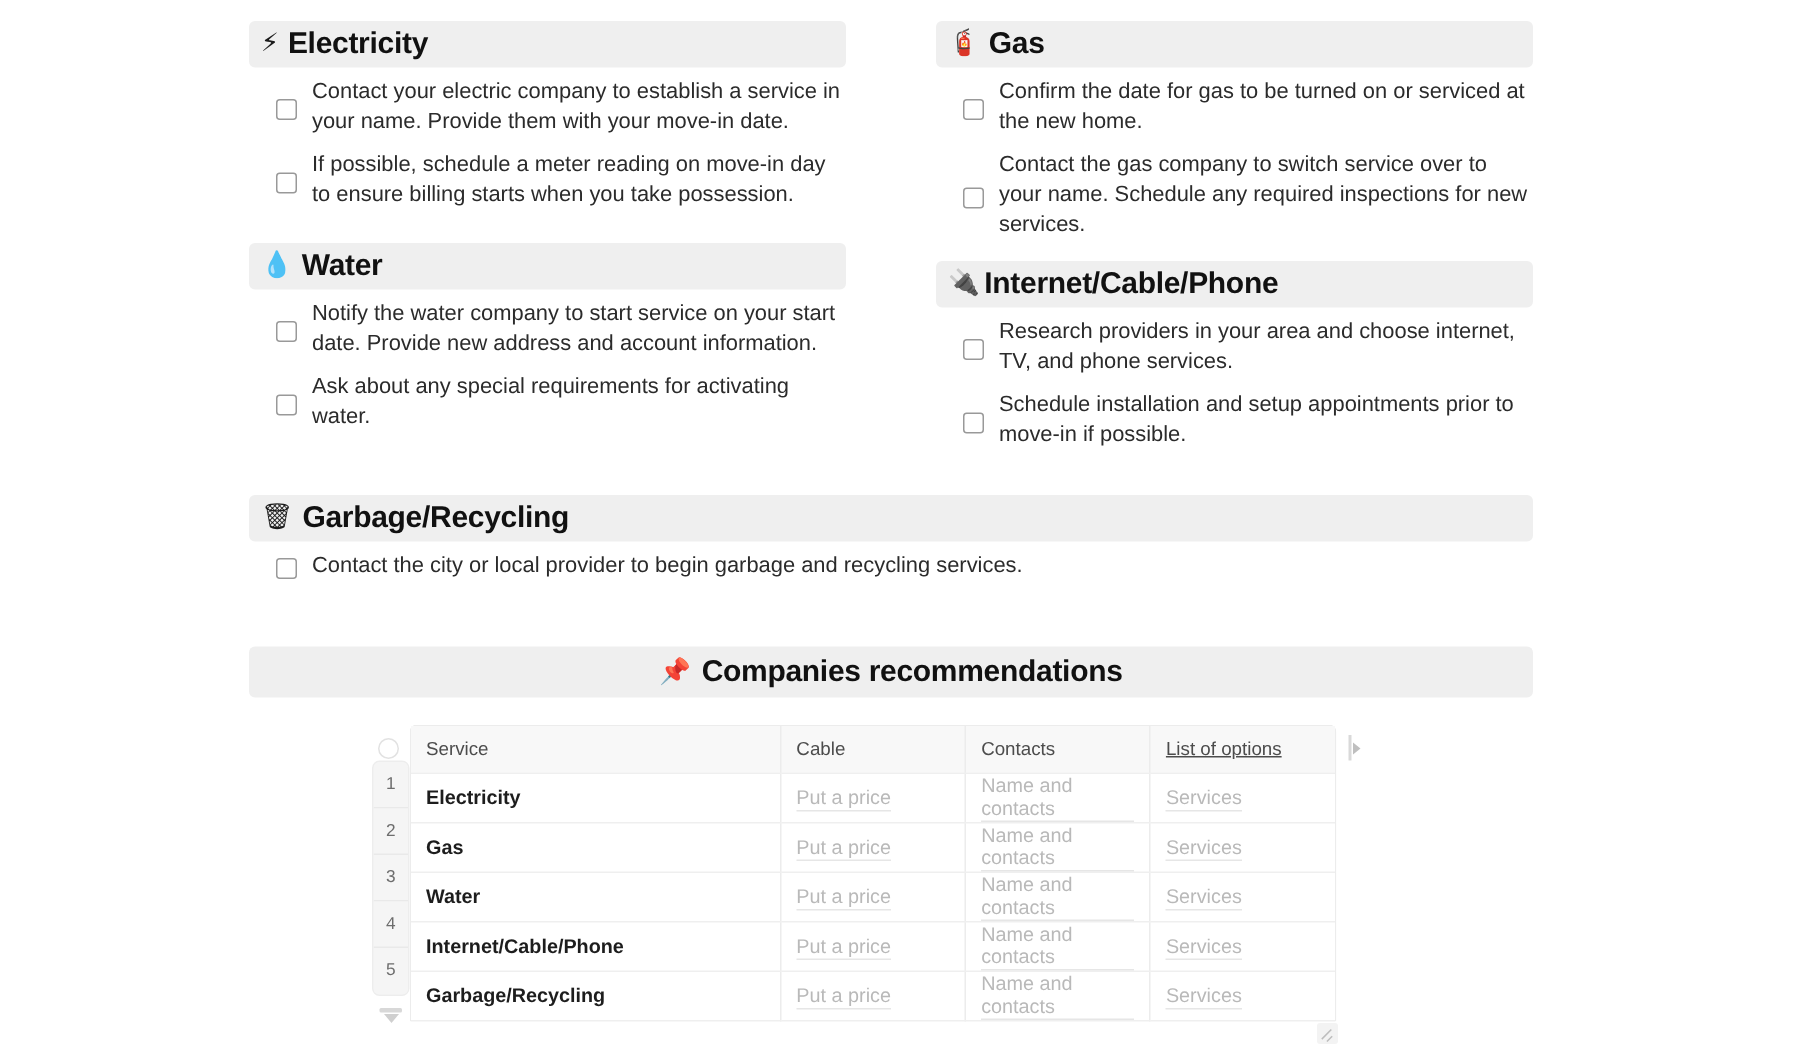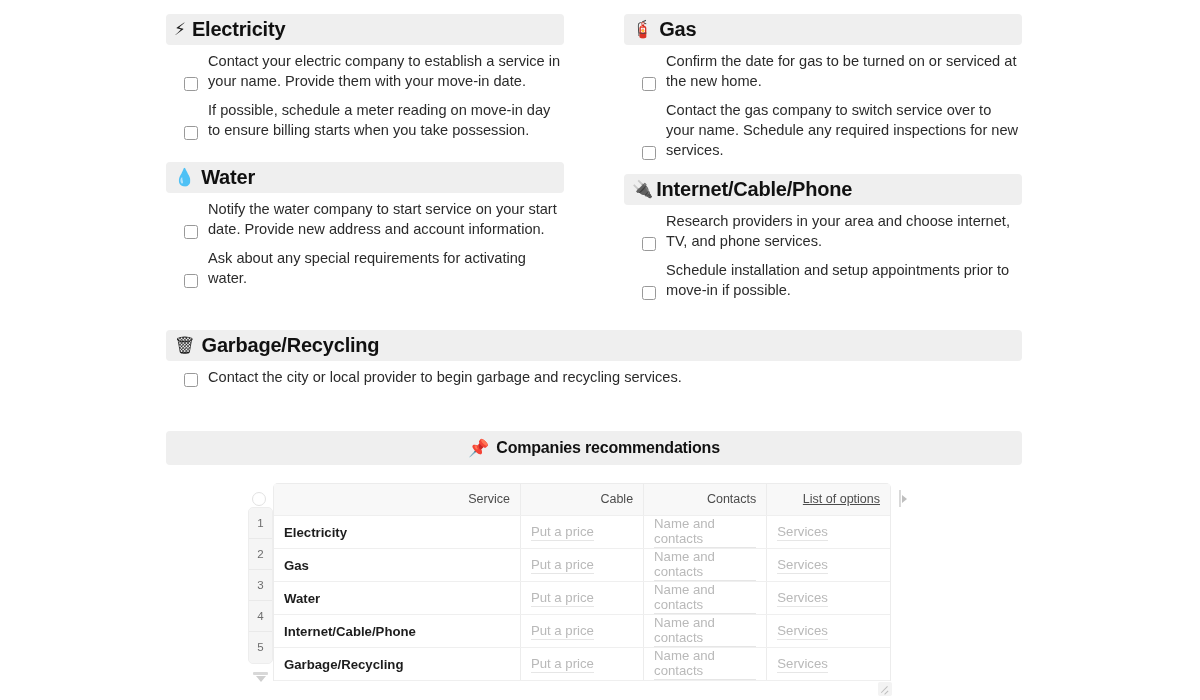--- a/index.html
+++ b/index.html
@@ -55,21 +55,21 @@
     font-weight: 700;
     letter-spacing: -0.2px;
     color: #111111;
     white-space: nowrap;
   }
   .section-header .title.tight { margin-left: -3px; }
 
   .items { padding: 6px 0 0 18px; }
   .item {
     display: flex;
-    align-items: flex-end;
+    align-items: center;
     gap: 10px;
     margin-bottom: 9px;
   }
   .cbox {
     flex: 0 0 auto;
     width: 14px;
     height: 14px;
     border: 1px solid #999999;
     border-radius: 2.5px;
     background: #ffffff;
@@ -102,21 +102,21 @@
     align-items: center;
     justify-content: center;
     gap: 7px;
   }
   .banner .emoji {
     font-size: 17px;
     font-family: "DejaVu Sans", sans-serif;
     line-height: 1;
   }
   .banner .title {
-    font-size: 16px;
+    font-size: 20px;
     font-weight: 700;
     letter-spacing: -0.2px;
     color: #111111;
   }
 
   
   .db-wrap {
     position: absolute;
     left: 248px;
     top: 483px;
@@ -196,21 +196,21 @@
     border-bottom: 1px solid #efefef;
     height: 31px;
     padding: 0 10px;
     text-align: left;
     font-weight: 400;
   }
   table.db th {
     background: #f8f8f8;
     font-size: 12.5px;
     color: #4c4c4c;
-    text-align: right;
+    text-align: left;
     font-weight: 400;
   }
   table.db tr:last-child td { border-bottom: 1px solid #efefef; }
   table.db th:last-child, table.db td:last-child { border-right: none; text-decoration: underline; }
 
   col.c-service { width: 40%; }
   col.c-price   { width: 20%; }
   col.c-contact { width: 20%; }
   col.c-options { width: 20%; }
 

